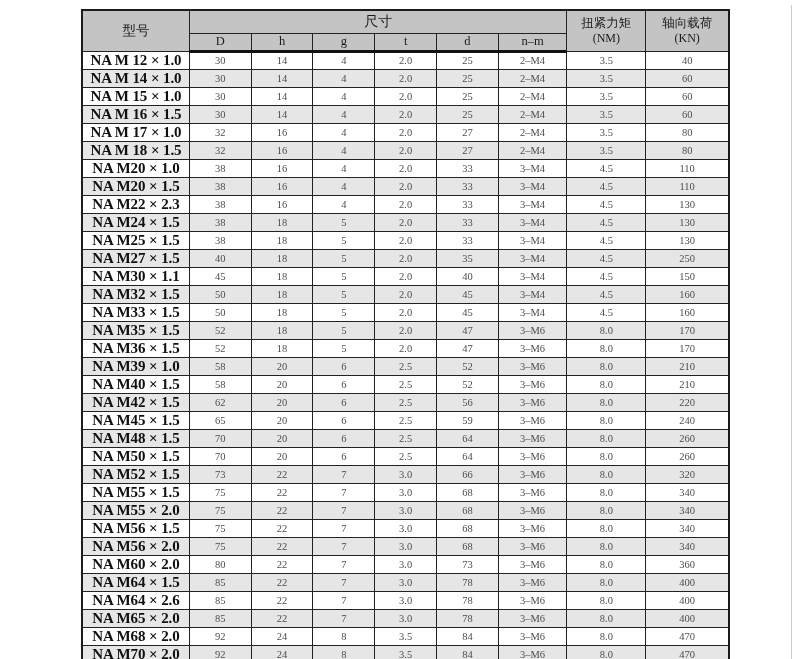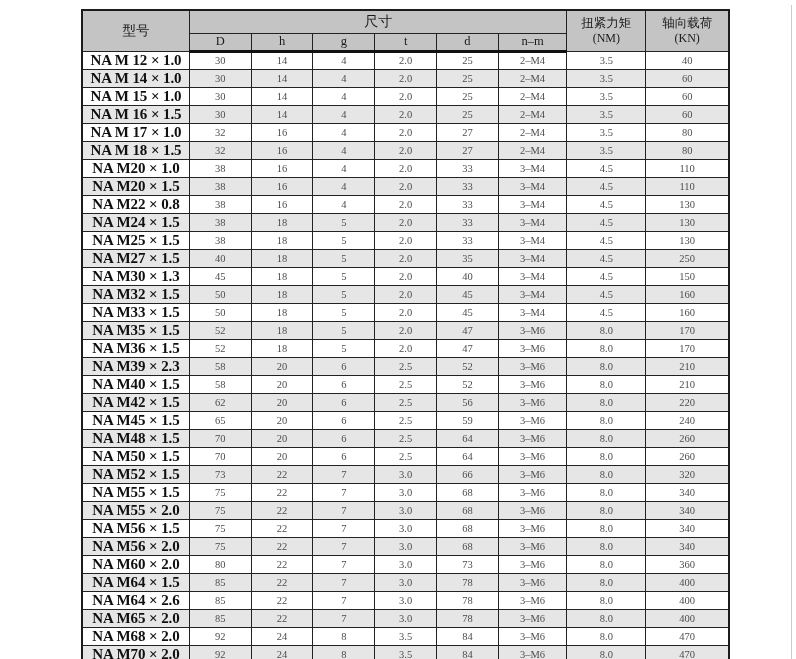--- a/index.html
+++ b/index.html
@@ -199,21 +199,21 @@
             <td>38</td>
             <td>16</td>
             <td>4</td>
             <td>2.0</td>
             <td>33</td>
             <td>3–M4</td>
             <td>4.5</td>
             <td>110</td>
           </tr>
           <tr>
-            <td class="model-cell">NA M22 × 0.8</td>
+            <td class="model-cell">NA M22 × 2.3</td>
             <td>38</td>
             <td>16</td>
             <td>4</td>
             <td>2.0</td>
             <td>33</td>
             <td>3–M4</td>
             <td>4.5</td>
             <td>130</td>
           </tr>
           <tr>
@@ -243,21 +243,21 @@
             <td>40</td>
             <td>18</td>
             <td>5</td>
             <td>2.0</td>
             <td>35</td>
             <td>3–M4</td>
             <td>4.5</td>
             <td>250</td>
           </tr>
           <tr>
-            <td class="model-cell">NA M30 × 1.3</td>
+            <td class="model-cell">NA M30 × 1.1</td>
             <td>45</td>
             <td>18</td>
             <td>5</td>
             <td>2.0</td>
             <td>40</td>
             <td>3–M4</td>
             <td>4.5</td>
             <td>150</td>
           </tr>
           <tr>
@@ -298,21 +298,21 @@
             <td>52</td>
             <td>18</td>
             <td>5</td>
             <td>2.0</td>
             <td>47</td>
             <td>3–M6</td>
             <td>8.0</td>
             <td>170</td>
           </tr>
           <tr>
-            <td class="model-cell">NA M39 × 2.3</td>
+            <td class="model-cell">NA M39 × 1.0</td>
             <td>58</td>
             <td>20</td>
             <td>6</td>
             <td>2.5</td>
             <td>52</td>
             <td>3–M6</td>
             <td>8.0</td>
             <td>210</td>
           </tr>
           <tr>

